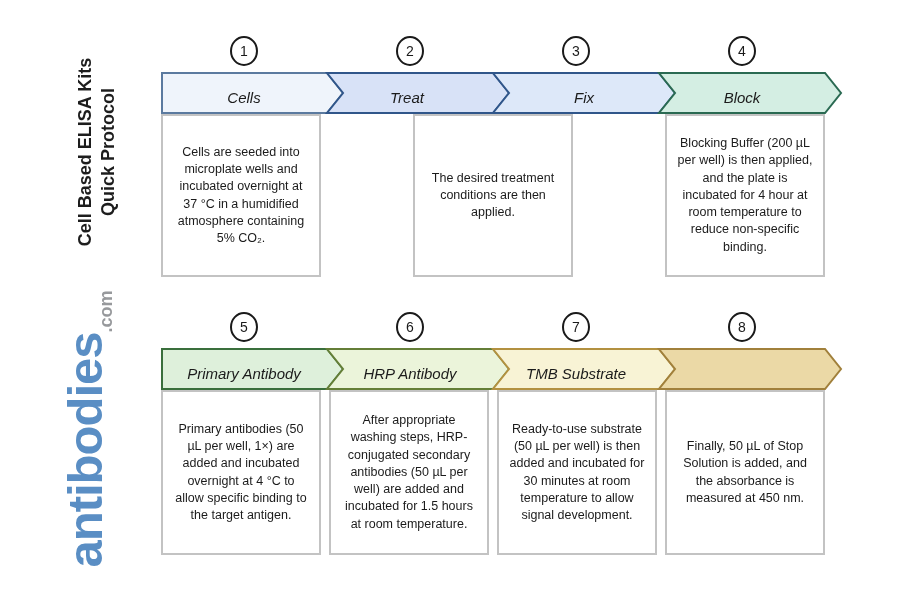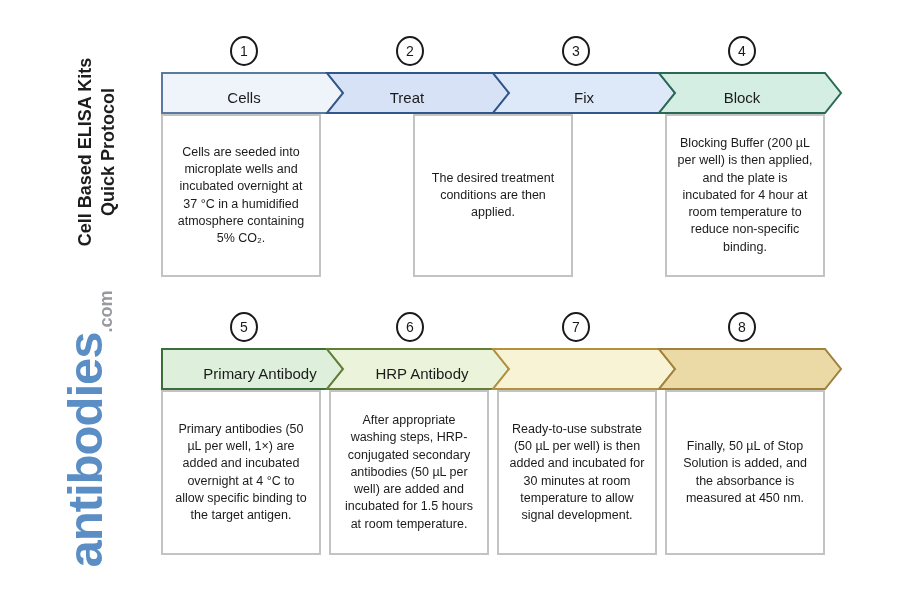--- a/index.html
+++ b/index.html
@@ -29,21 +29,21 @@
   .badge{
     position:absolute;top:0;width:24px;height:26px;border:2px solid #1a1a1a;border-radius:50%;
     background:#ffffff;display:flex;align-items:center;justify-content:center;
     font-size:14px;color:#1a1a1a;
   }
   .band{position:relative;height:42px;}
   .band svg{position:absolute;left:0;top:0;}
   .band-label{
     position:absolute;top:0;height:50px;width:166px;
     display:flex;align-items:center;justify-content:center;
-    font-size:15px;color:#1b1b1b;
+    font-size:15px;color:#1b1b1b;font-style:italic;
   }
   .boxes{
     position:relative;width:664px;display:flex;gap:8px;justify-content:space-between;
   }
   .desc-box{
     width:160px;box-sizing:border-box;background:#ffffff;border:2px solid #c3c3c3;
     display:flex;align-items:center;justify-content:center;text-align:center;
     padding:8px 9px;font-size:12.5px;line-height:1.38;color:#1b1b1b;
   }
   .row-1 .desc-box{height:163px;}
@@ -97,22 +97,23 @@
       <div class="badge" style="left:567px">8</div>
     </div>
   <div class="band">
     <svg width="684" height="42" viewBox="0 0 684 42">
         <polygon points="1,1 166,1 182,21 166,41 1,41" fill="#def0db" stroke="#3a6f3c" stroke-width="2" stroke-linejoin="miter"></polygon>
         <polygon points="166,1 332,1 348,21 332,41 166,41 182,21" fill="#ebf4da" stroke="#647e37" stroke-width="2" stroke-linejoin="miter"></polygon>
         <polygon points="332,1 498,1 514,21 498,41 332,41 348,21" fill="#f8f3d5" stroke="#b39140" stroke-width="2" stroke-linejoin="miter"></polygon>
         <polygon points="498,1 664,1 680,21 664,41 498,41 514,21" fill="#ebd9a6" stroke="#a1803b" stroke-width="2" stroke-linejoin="miter"></polygon>
       </svg>
     <div class="labels"></div>
-  <div class="band-label" style="left:16px">Primary Antibody</div>
-      <div class="band-label" style="left:178px">HRP Antibody</div>
+  <div class="band-label" style="left:0px">Primary Antibody</div>
+      <div class="band-label" style="left:166px">HRP Antibody</div>
+      <div class="band-label" style="left:332px">TMB Substrate</div>
     </div>
   <div class="boxes">
       <div class="desc-box">Primary antibodies (50 µL per well, 1×) are added and incubated overnight at 4 °C to allow specific binding to the target antigen.</div>
       <div class="desc-box">After appropriate washing steps, HRP-conjugated secondary antibodies (50 µL per well) are added and incubated for 1.5 hours at room temperature.</div>
       <div class="desc-box">Ready-to-use substrate (50 µL per well) is then added and incubated for 30 minutes at room temperature to allow signal development.</div>
       <div class="desc-box">Finally, 50 µL of Stop Solution is added, and the absorbance is measured at 450 nm.</div>
     </div>
 </div>
 
 </body></html>

